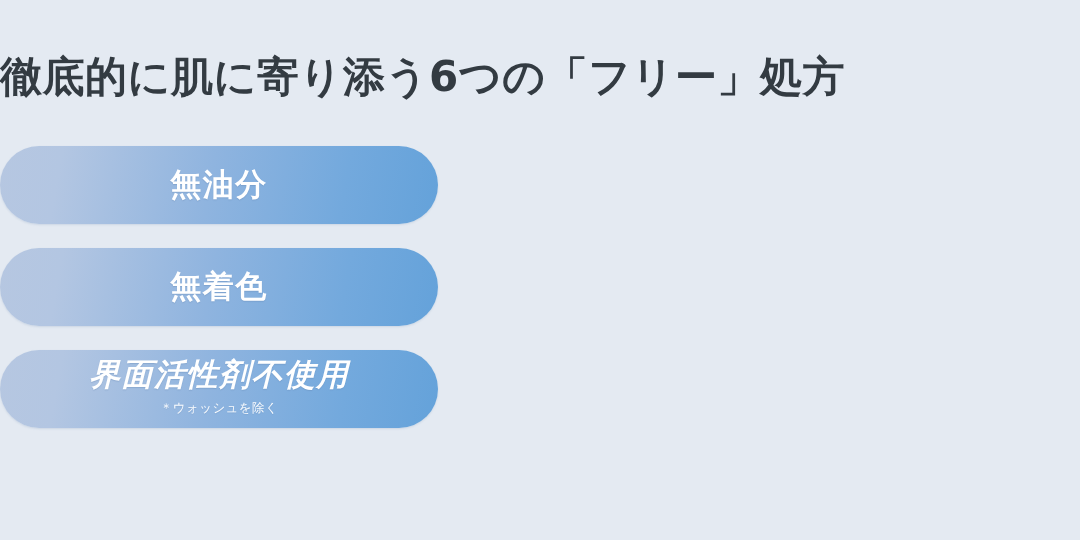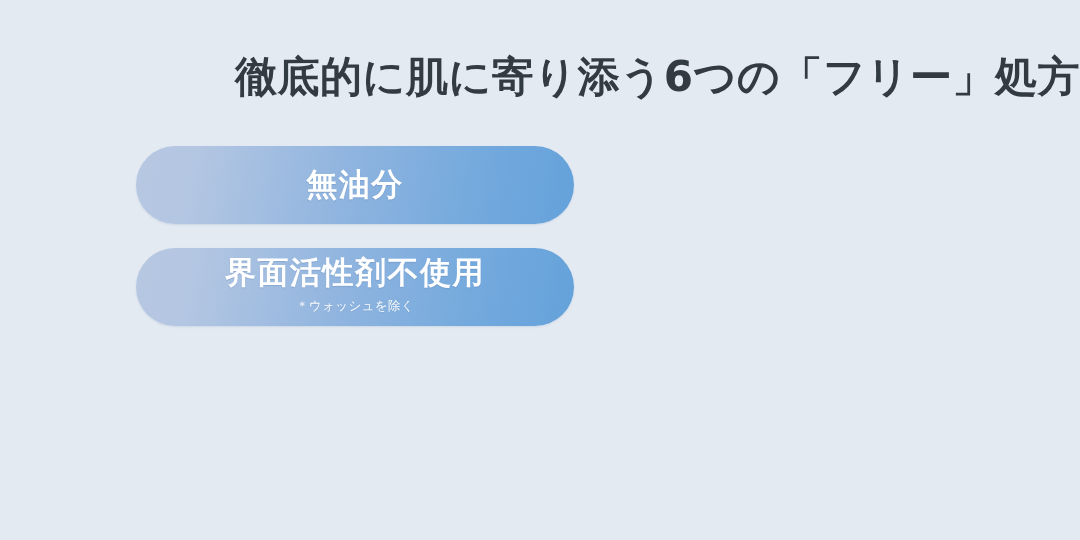--- a/index.html
+++ b/index.html
@@ -13,21 +13,21 @@
     font-family: "DejaVu Sans", "Liberation Sans", sans-serif;
     overflow: hidden;
     position: relative;
   }
 
   .page {
     position: absolute;
     inset: 0;
     display: flex;
     flex-direction: column;
-    align-items: flex-end;
+    align-items: flex-start;
   }
 
   
   .title {
     margin-top: 52px;
     font-size: 42px;
     line-height: 1.18;
     font-weight: 700;
     letter-spacing: 0.5px;
     color: #333b42;
@@ -66,20 +66,21 @@
     font-size: 31px;
     font-weight: 700;
     letter-spacing: 1.5px;
     line-height: 1;
     white-space: nowrap;
     text-shadow: 0 1px 1px rgba(95, 130, 175, 0.32);
   }
 
   .pill.has-note .pill-label {
     margin-top: -4px;
+    font-style: italic;
   }
 
   .pill-note {
     margin-top: 12px;
     color: #ffffff;
     font-size: 12.5px;
     font-weight: 400;
     letter-spacing: 0.4px;
     line-height: 1;
     white-space: nowrap;
@@ -94,20 +95,23 @@
 
   <div class="title">徹底的に肌に寄り添う6つの「フリー」処方</div>
 
   <div class="pill-grid">
 
     <div class="pill">
       <span class="pill-label">無油分</span>
     </div>
 
 
+    <div class="pill">
+      <span class="pill-label">無着色</span>
+    </div>
 
 
     <div class="pill has-note">
       <span class="pill-label">界面活性剤不使用</span>
       <span class="pill-note">＊ウォッシュを除く</span>
     </div>
 
 
   </div>
 </div>

